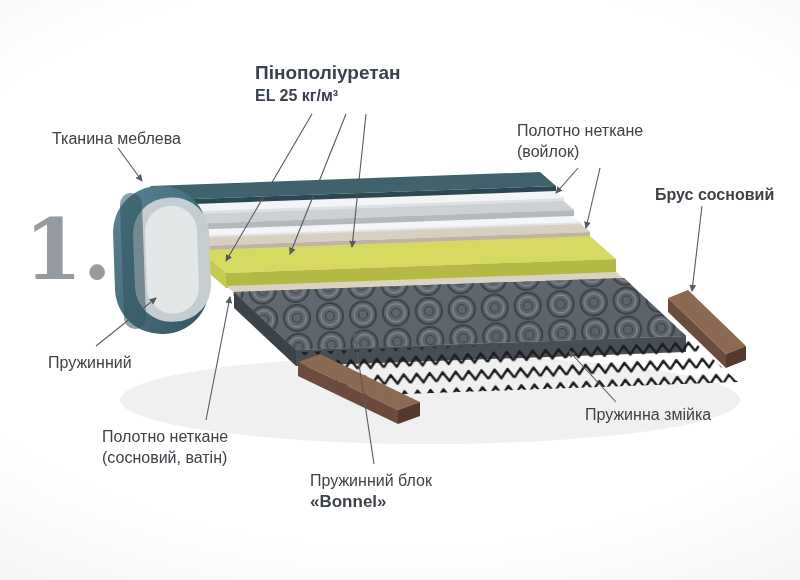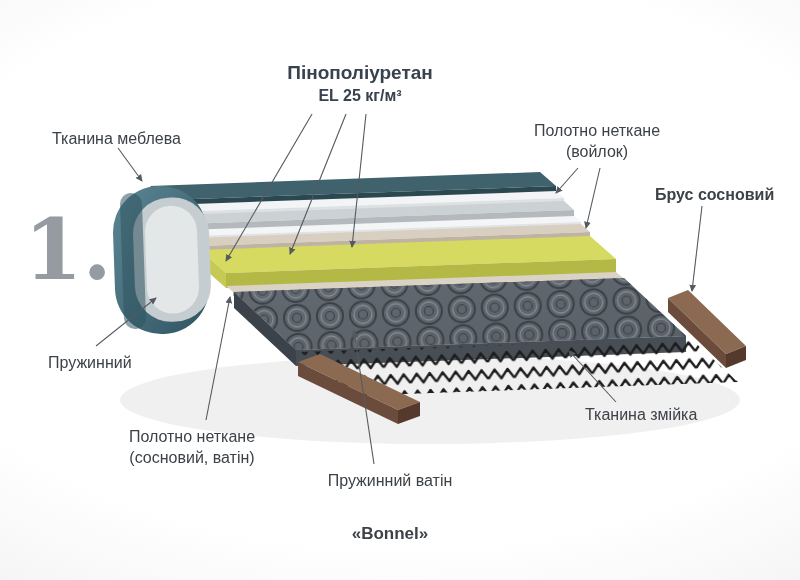--- a/index.html
+++ b/index.html
@@ -11,28 +11,28 @@
     font-family:"Liberation Sans", sans-serif;
   }
   .label{
     position:absolute;
     color:#3d4248;
     font-size:16px;
     line-height:1.32;
     white-space:nowrap;
   }
   .label .ln{display:block;}
-  .label.center{text-align:center;}
+  .label.center{text-align:left;}
   .label-strong{
     color:#38414e;
     font-weight:bold;
     font-size:19px;
   }
   .label-strong .ln2{font-size:16px;}
-  .bold2 .ln2{font-weight:bold;font-size:17px;margin-top:32px;}
+  .bold2 .ln2{font-weight:bold;font-size:17px;}
   #figure-number{
     position:absolute;
     left:24px;top:208px;
     font-family:"DejaVu Serif", serif;
     font-weight:bold;
     font-size:84px;
     line-height:1;
     color:#959ba0;
   }
   svg{position:absolute;left:0;top:0;}
@@ -170,19 +170,19 @@
   <div class="label" style="left:655px;top:184px;font-weight:bold;">Брус сосновий</div>
 
   <div class="label" style="left:48px;top:352px;">Пружинний</div>
 
   <div class="label center" style="left:102px;top:426px;width:180px;">
     <span class="ln">Полотно неткане</span>
     <span class="ln">(сосновий, ватін)</span>
   </div>
 
   <div class="label center bold2" style="left:310px;top:470px;width:160px;">
-    <span class="ln">Пружинний ватін</span>
+    <span class="ln">Пружинний блок</span>
     <span class="ln ln2">«Bonnel»</span>
   </div>
 
-  <div class="label" style="left:585px;top:404px;">Тканина змійка</div>
+  <div class="label" style="left:585px;top:404px;">Пружинна змійка</div>
 
 </div>
 
 </body></html>

